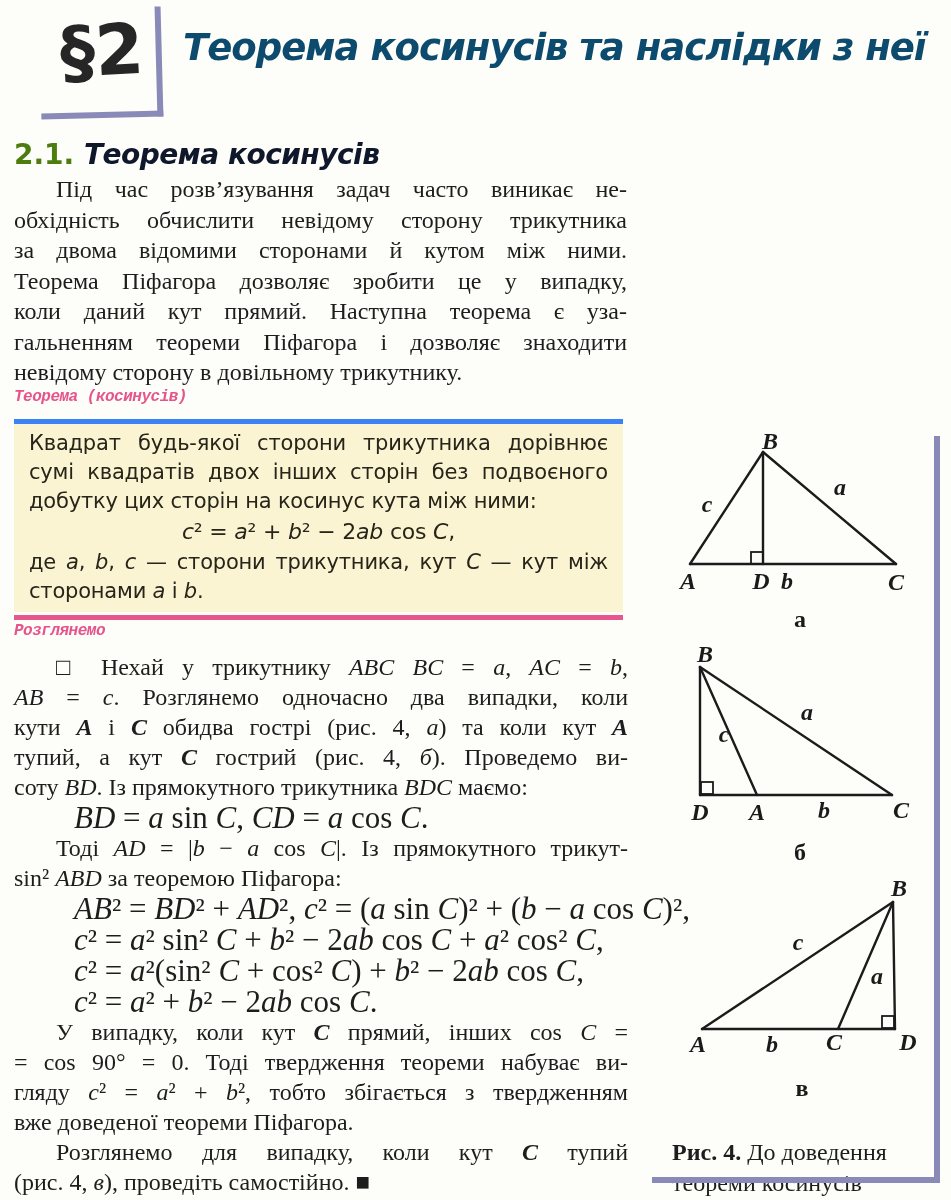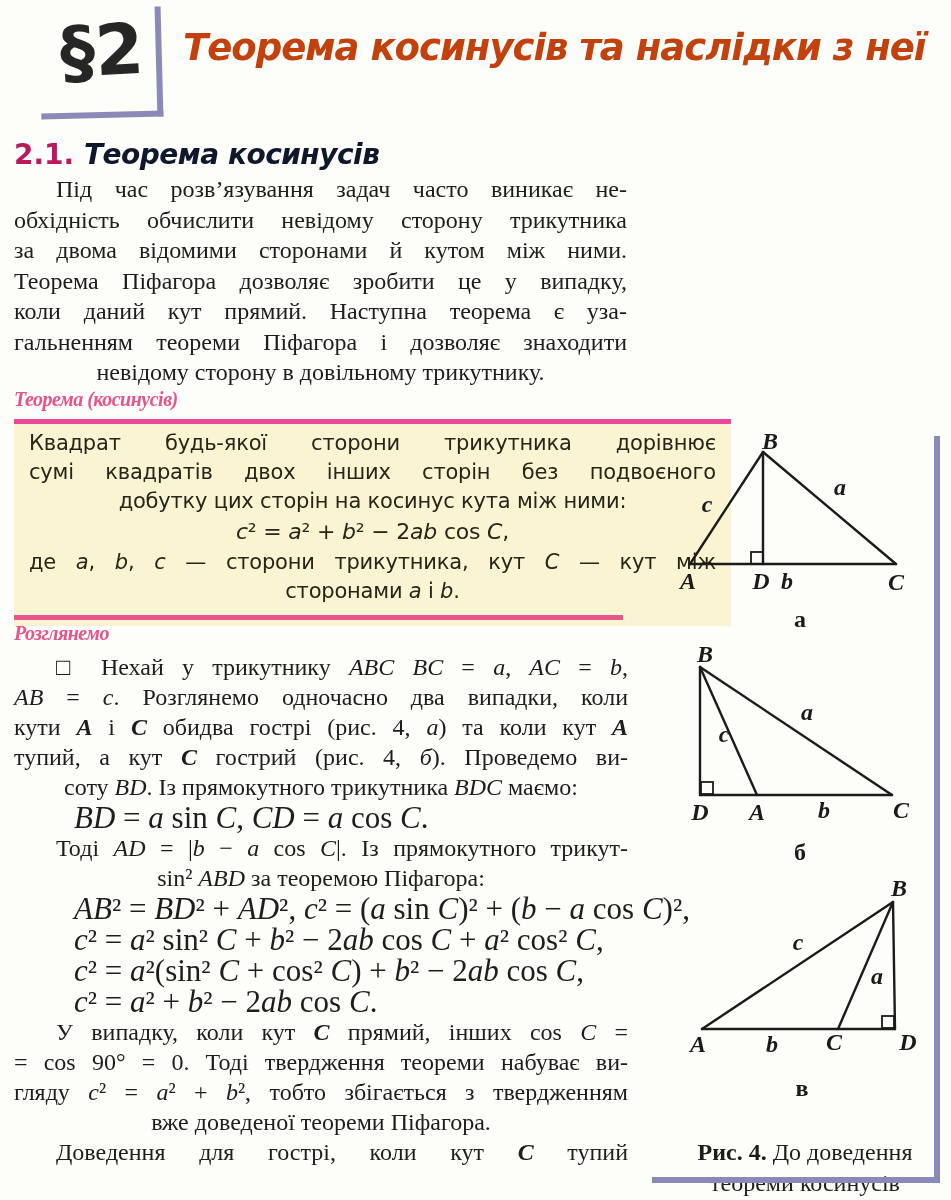--- a/index.html
+++ b/index.html
@@ -2,39 +2,39 @@
 <html><head>
 <meta charset="utf-8">
 <style>
   *{margin:0;padding:0;box-sizing:border-box}
   html,body{width:951px;height:1200px}
   body{position:relative;background:#fdfdfa;font-family:"Liberation Serif",serif;color:#1d1d1d;overflow:hidden}
   .abs{position:absolute}
   .seg-i{font-style:italic}
   .seg-b{font-weight:bold}
   .seg-ib{font-style:italic;font-weight:bold}
-  .pline{white-space:nowrap;text-align:center}
+  .pline{white-space:nowrap;text-align:left}
   .pline.stretch{text-align:justify;text-align-last:justify}
   .indent-first .pline:first-child{text-indent:42px}
 
   
   #sec-frame{left:40px;top:8px;width:122px;height:110px;border-right:6px solid #8a8ab8;border-bottom:6px solid #8a8ab8;transform:rotate(-1.5deg)}
   #sec-num{left:60px;top:10px;font-family:"DejaVu Sans",sans-serif;font-weight:700;font-size:70px;color:#262626;transform:rotate(-3deg)}
-  #page-title{left:183px;top:26px;width:765px;font-family:"DejaVu Sans",sans-serif;font-weight:700;font-style:italic;font-size:37px;color:#c2410c;letter-spacing:-1px;white-space:nowrap}
+  #page-title{left:183px;top:26px;width:765px;font-family:"DejaVu Sans",sans-serif;font-weight:700;font-style:italic;font-size:37px;color:#0c4a6e;letter-spacing:-1px;white-space:nowrap}
 
   
   #subsection{left:14px;top:138px;font-family:"DejaVu Sans",sans-serif;font-weight:700;font-size:28px;white-space:nowrap}
-  #subsection .num{color:#be185d}
+  #subsection .num{color:#4d7c0f}
   #subsection .ttl{color:#0f172a;font-style:italic;letter-spacing:-0.5px}
 
   #intro{left:14px;top:174px;width:613px;font-size:24px;line-height:30.5px}
 
-  .pink-label{font-family:Liberation Serif, serif;font-style:italic;font-weight:700;font-size:20px;color:#e6548b;letter-spacing:-0.5px;white-space:nowrap}
+  .pink-label{font-family:Liberation Mono, monospace;font-style:italic;font-weight:700;font-size:16px;color:#e6548b;letter-spacing:-0.5px;white-space:nowrap}
   #theorem-label{left:14px;top:388px}
-  #theorem-box{left:14px;top:419px;width:717px;background:#fbf4d3;border-top:5px solid #ec4899;padding:5px 15px 20px;font-family:"DejaVu Sans",sans-serif;font-size:21px;line-height:29px;color:#27251a;letter-spacing:-0.2px}
+  #theorem-box{left:14px;top:419px;width:609px;background:#fbf4d3;border-top:5px solid #3b82f6;padding:5px 15px 6px;font-family:"DejaVu Sans",sans-serif;font-size:21px;line-height:29px;color:#27251a;letter-spacing:-0.2px}
   #theorem-formula{text-align:left;text-align-last:center;line-height:32px;font-size:22px;white-space:nowrap}
   #theorem-rule-bottom{left:14px;top:615px;width:609px;height:5px;background:#e8578c}
   #proof-label{left:14px;top:622px}
 
   #proof{left:14px;top:652px;width:614px;font-size:24px}
   #proof .para{line-height:30px}
   .formula{margin-left:60px;line-height:31px;white-space:nowrap;font-size:31px}
 
   
   .fig{overflow:visible}
@@ -104,21 +104,22 @@
   <div class="formula"><span class="seg-i">c</span><span>² = </span><span class="seg-i">a</span><span>² sin² </span><span class="seg-i">C</span><span> + </span><span class="seg-i">b</span><span>² − 2</span><span class="seg-i">ab</span><span> cos </span><span class="seg-i">C</span><span> + </span><span class="seg-i">a</span><span>² cos² </span><span class="seg-i">C</span><span>,</span></div>
   <div class="formula"><span class="seg-i">c</span><span>² = </span><span class="seg-i">a</span><span>²(sin² </span><span class="seg-i">C</span><span> + cos² </span><span class="seg-i">C</span><span>) + </span><span class="seg-i">b</span><span>² − 2</span><span class="seg-i">ab</span><span> cos </span><span class="seg-i">C</span><span>,</span></div>
   <div class="formula"><span class="seg-i">c</span><span>² = </span><span class="seg-i">a</span><span>² + </span><span class="seg-i">b</span><span>² − 2</span><span class="seg-i">ab</span><span> cos </span><span class="seg-i">C</span><span>.</span></div>
   <div class="para indent-first">
       <div class="pline stretch"><span>У випадку, коли кут </span><span class="seg-ib">C</span><span> прямий, інших cos </span><span class="seg-i">C</span><span> =</span></div>
       <div class="pline stretch"><span>= cos 90° = 0. Тоді твердження теореми набуває ви-</span></div>
       <div class="pline stretch"><span>гляду </span><span class="seg-i">c</span><span>² = </span><span class="seg-i">a</span><span>² + </span><span class="seg-i">b</span><span>², тобто збігається з твердженням</span></div>
       <div class="pline"><span>вже доведеної теореми Піфагора.</span></div>
     </div>
   <div class="para indent-first">
-      <div class="pline stretch"><span>Доведення для гострі, коли кут </span><span class="seg-ib">C</span><span> тупий</span></div>
+      <div class="pline stretch"><span>Розглянемо для випадку, коли кут </span><span class="seg-ib">C</span><span> тупий</span></div>
+      <div class="pline"><span>(рис. 4, </span><span class="seg-i">в</span><span>), проведіть самостійно. ■</span></div>
     </div>
 </div>
 
 <svg class="abs fig tri" id="fig-a" width="300" height="200" viewBox="0 0 300 200">
   <line x1="40" y1="127" x2="246" y2="127"></line>
   <line x1="40" y1="127" x2="113" y2="15"></line>
   <line x1="113" y1="15" x2="246" y2="127"></line>
   <line x1="113" y1="15" x2="113" y2="127"></line>
   <rect x="101" y="115" width="12" height="12"></rect>
   <text class="vlabel" x="120" y="12" text-anchor="middle">B</text>

